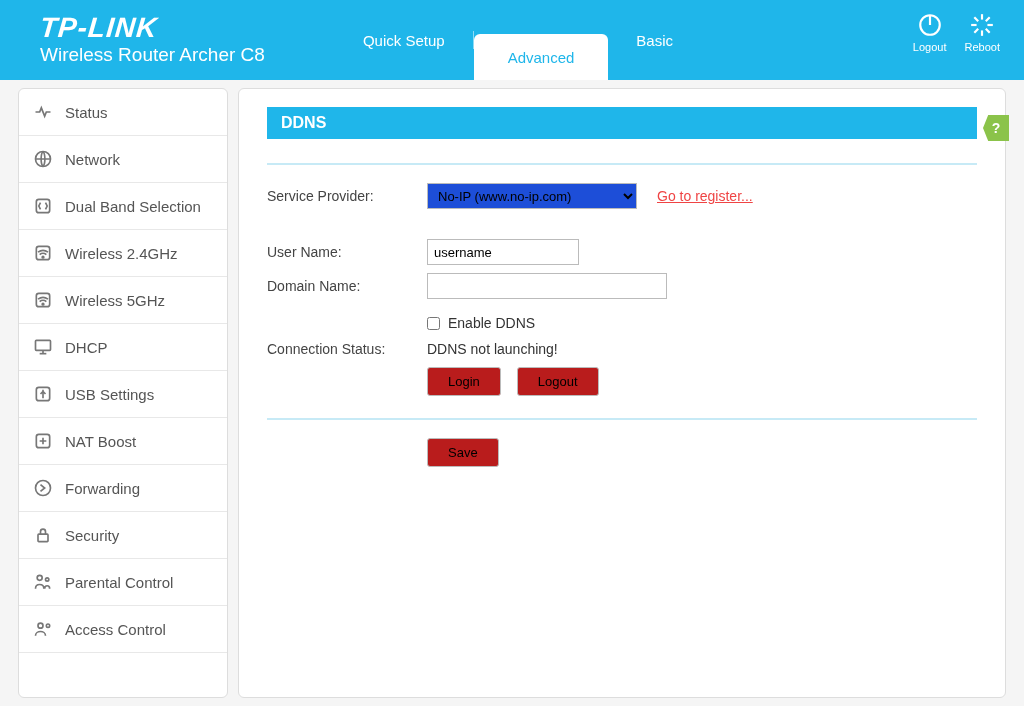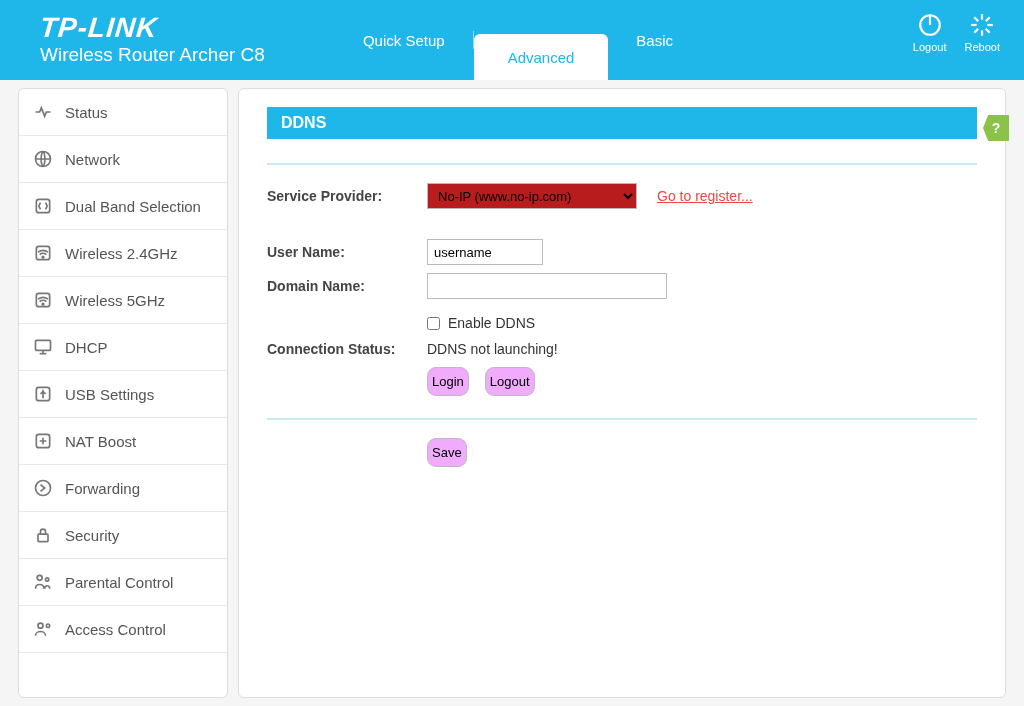--- a/index.html
+++ b/index.html
@@ -48,31 +48,31 @@
   height: 610px; }
 .panel-title { background: #1fb6ea; color: #fff; font-weight: bold;
   font-size: 16px; padding: 7px 14px; margin-bottom: 24px; }
 .help-tab { position: absolute; right: -4px; top: 26px; width: 26px;
   height: 26px; background: #8bc34a; color: #fff; font-weight: bold;
   display: flex; align-items: center; justify-content: center;
   border-radius: 3px 0 0 3px; cursor: pointer;
   clip-path: polygon(20% 0,100% 0,100% 100%,20% 100%,0 50%); }
 
 .form-row { display: flex; align-items: center; margin-bottom: 8px; }
-.form-row label { width: 160px; font-weight: bold; color: #444; }
+.form-row label { width: 160px; font-weight: normal; color: #444; }
 .form-row .ctrl { display: flex; align-items: center; gap: 20px; }
 .hr { border: none; border-top: 2px solid #c7eaf6; margin: 8px 0 18px; }
 select, input[type=text], input[type=password] { height: 26px;
   border: 1px solid #bbb; padding: 2px 6px; font-size: 13px; }
-select { width: 210px; background: #b91c1c; }
-input[type=text], input[type=password] { width: 116px; }
+select { width: 210px; background: #1d4ed8; }
+input[type=text], input[type=password] { width: 152px; }
 input.long { width: 240px; }
 .link { color: #ef4444; text-decoration: underline; cursor: pointer; }
-.btn { border: 1px solid #bbb; background: #f0abfc; padding: 6px 4px;
-  border-radius: 9px; cursor: pointer; font-size: 13px; }
+.btn { border: 1px solid #bbb; background: #b91c1c; padding: 6px 20px;
+  border-radius: 3px; cursor: pointer; font-size: 13px; }
 .btn-row { display: flex; gap: 16px; margin: 10px 0 0 160px; }
 .save-row { margin: 16px 0 0 160px; }
 .cb-row { margin: 16px 0 10px 160px; display: flex; gap: 8px;
   align-items: center; }
 </style>
 </head>
 <body>
 
 <div class="banner">
   <div class="brand">

